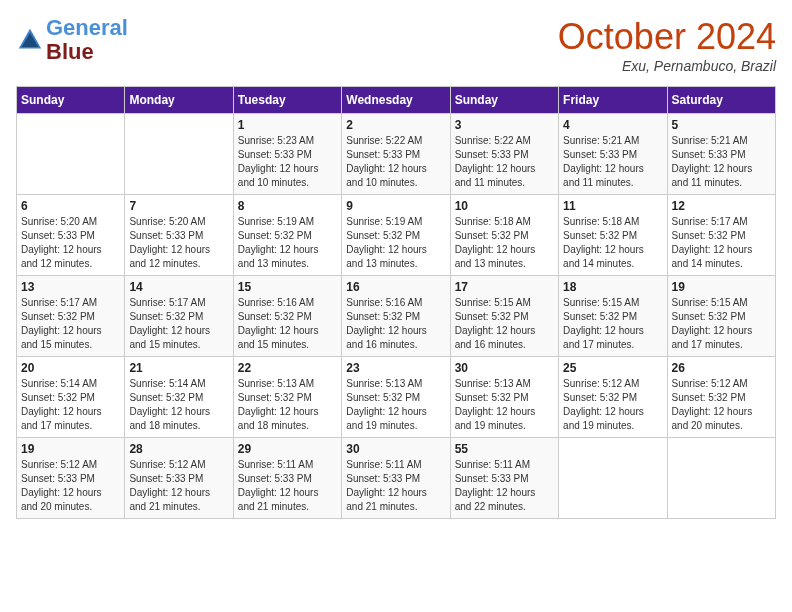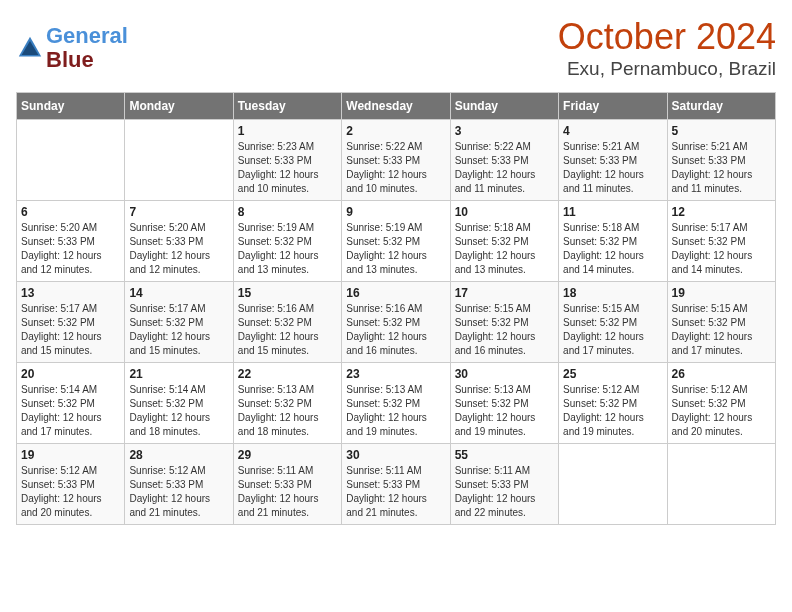--- a/index.html
+++ b/index.html
@@ -6,21 +6,21 @@
     body {
       font-family: Arial, sans-serif;
       background: #fff;
       width: 792px;
       min-height: 612px;
       padding: 16px;
     }
     .header {
       display: flex;
       justify-content: space-between;
-      align-items: center;
+      align-items: flex-start;
       margin-bottom: 12px;
     }
     .logo {
       display: flex;
       align-items: center;
     }
     .logo-text {
       font-size: 22px;
       font-weight: bold;
       color: #1a1a2e;
@@ -36,29 +36,30 @@
     }
     .title-block {
       text-align: right;
     }
     .month-title {
       font-size: 36px;
       font-weight: normal;
       color: #c2410c;
     }
     .location {
-      font-size: 19px;
+      font-size: 14px;
       color: #444;
+      font-style: italic;
     }
     table {
       width: 100%;
       border-collapse: collapse;
     }
     thead tr th {
-      background-color: #737373;
+      background-color: #4c1d95;
       color: #fff;
       font-size: 12px;
       font-weight: bold;
       padding: 6px 4px;
       text-align: left;
       border: 1px solid #ccc;
     }
     tbody tr td {
       border: 1px solid #ccc;
       vertical-align: top;

